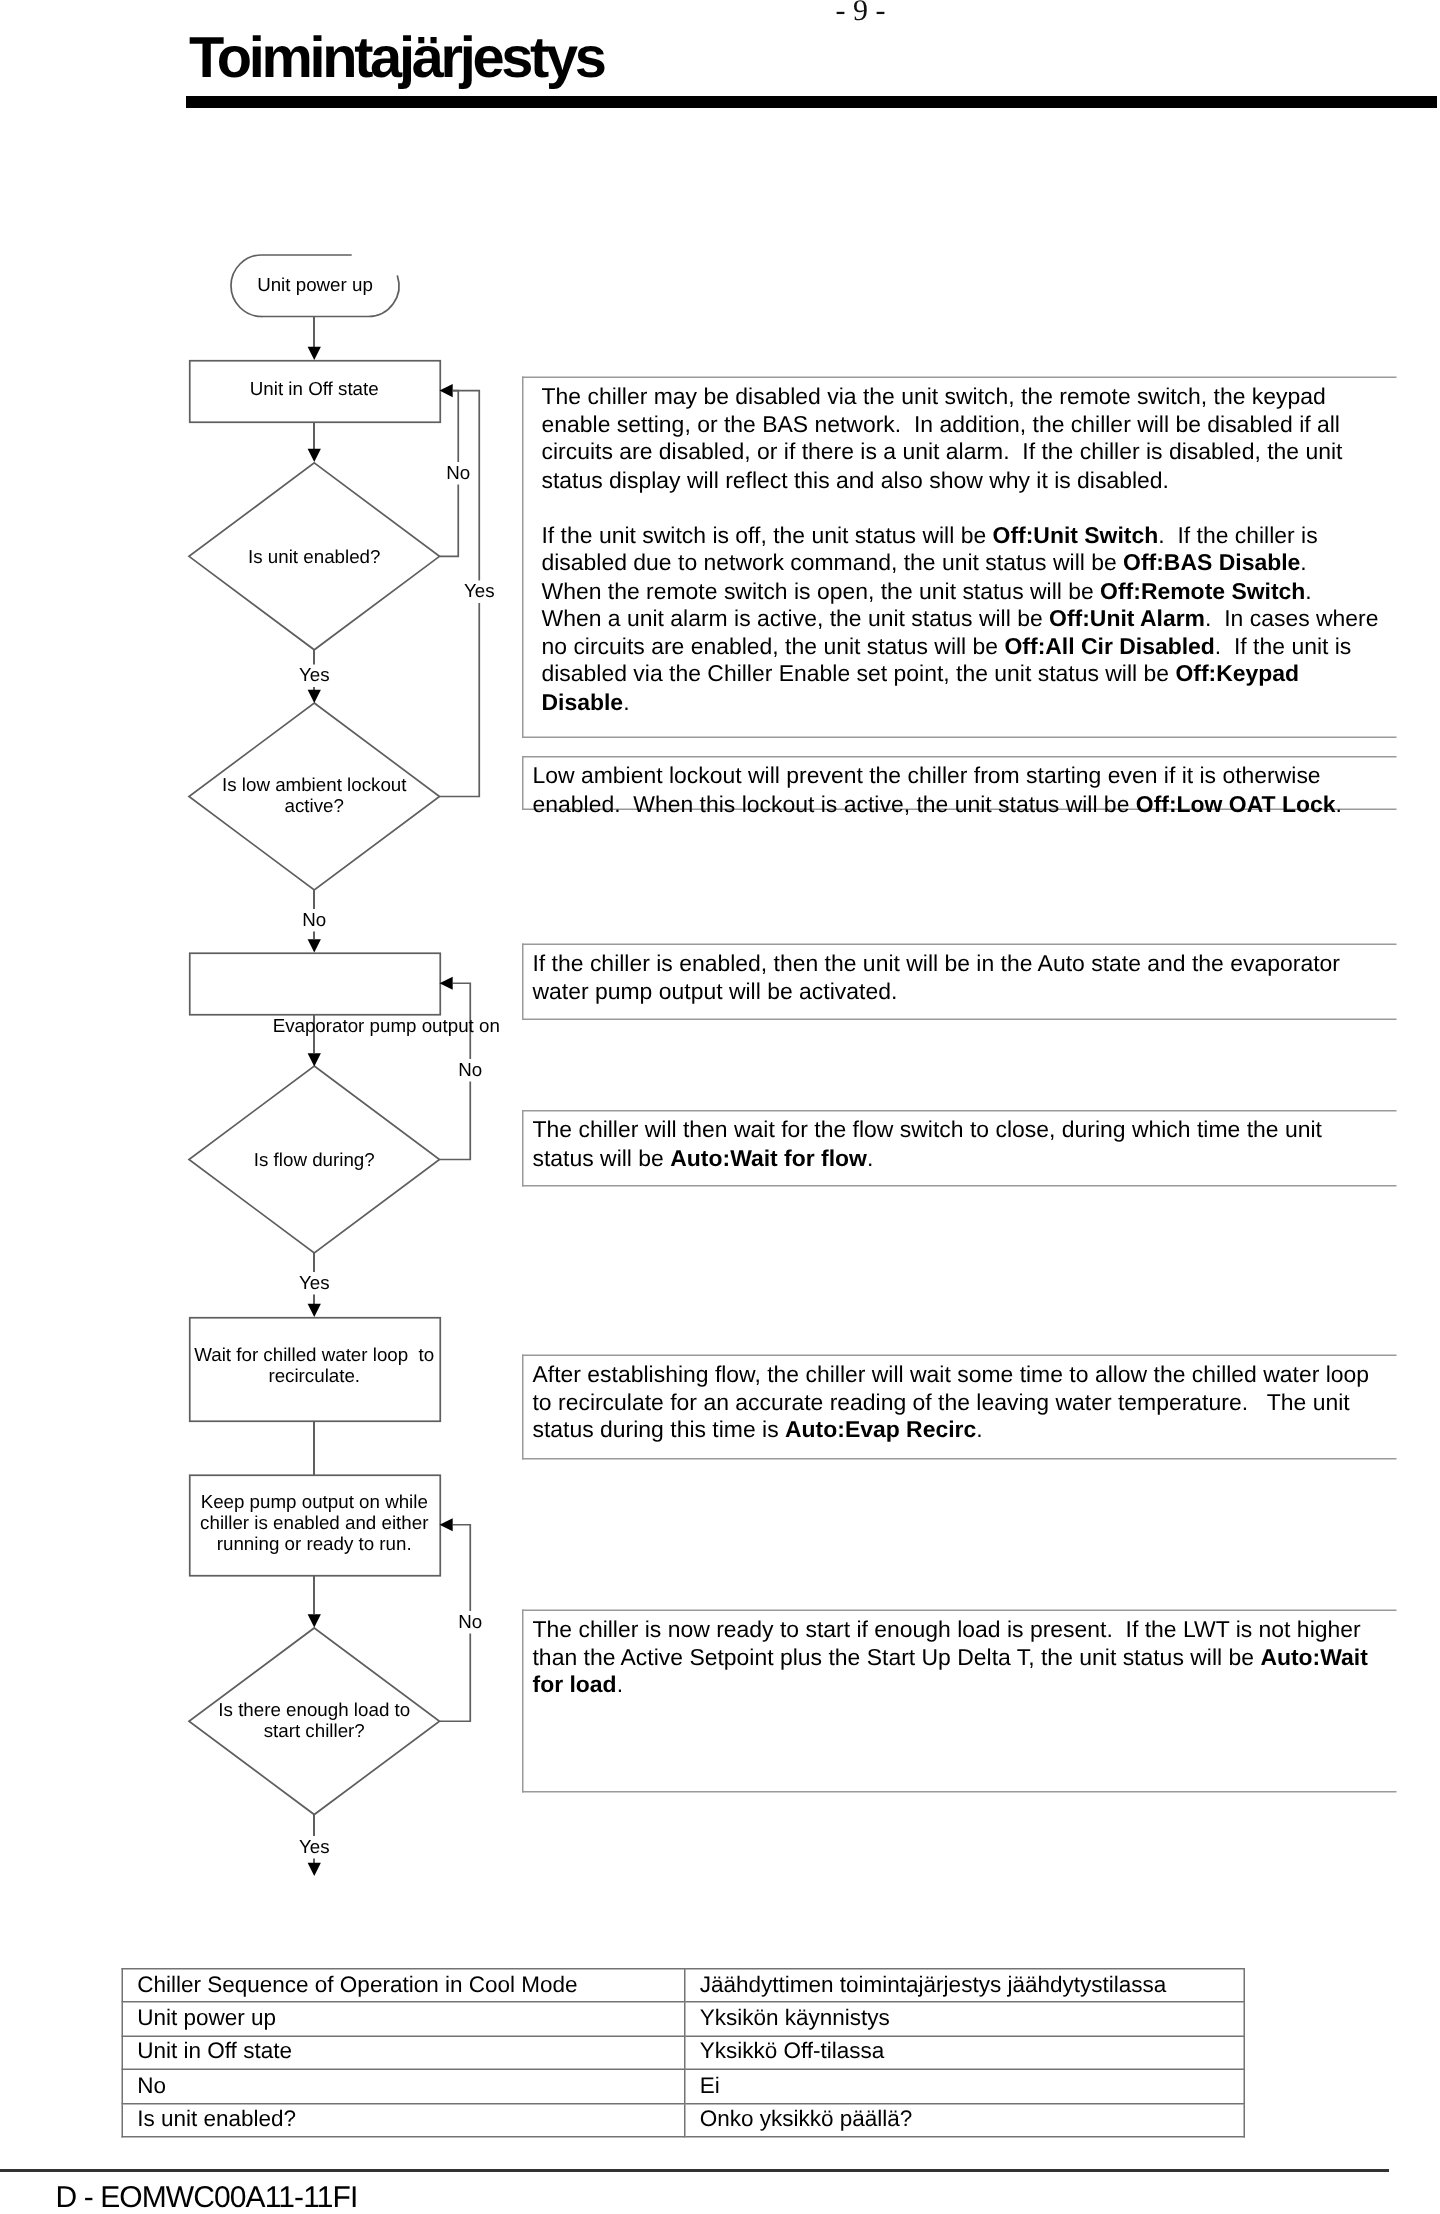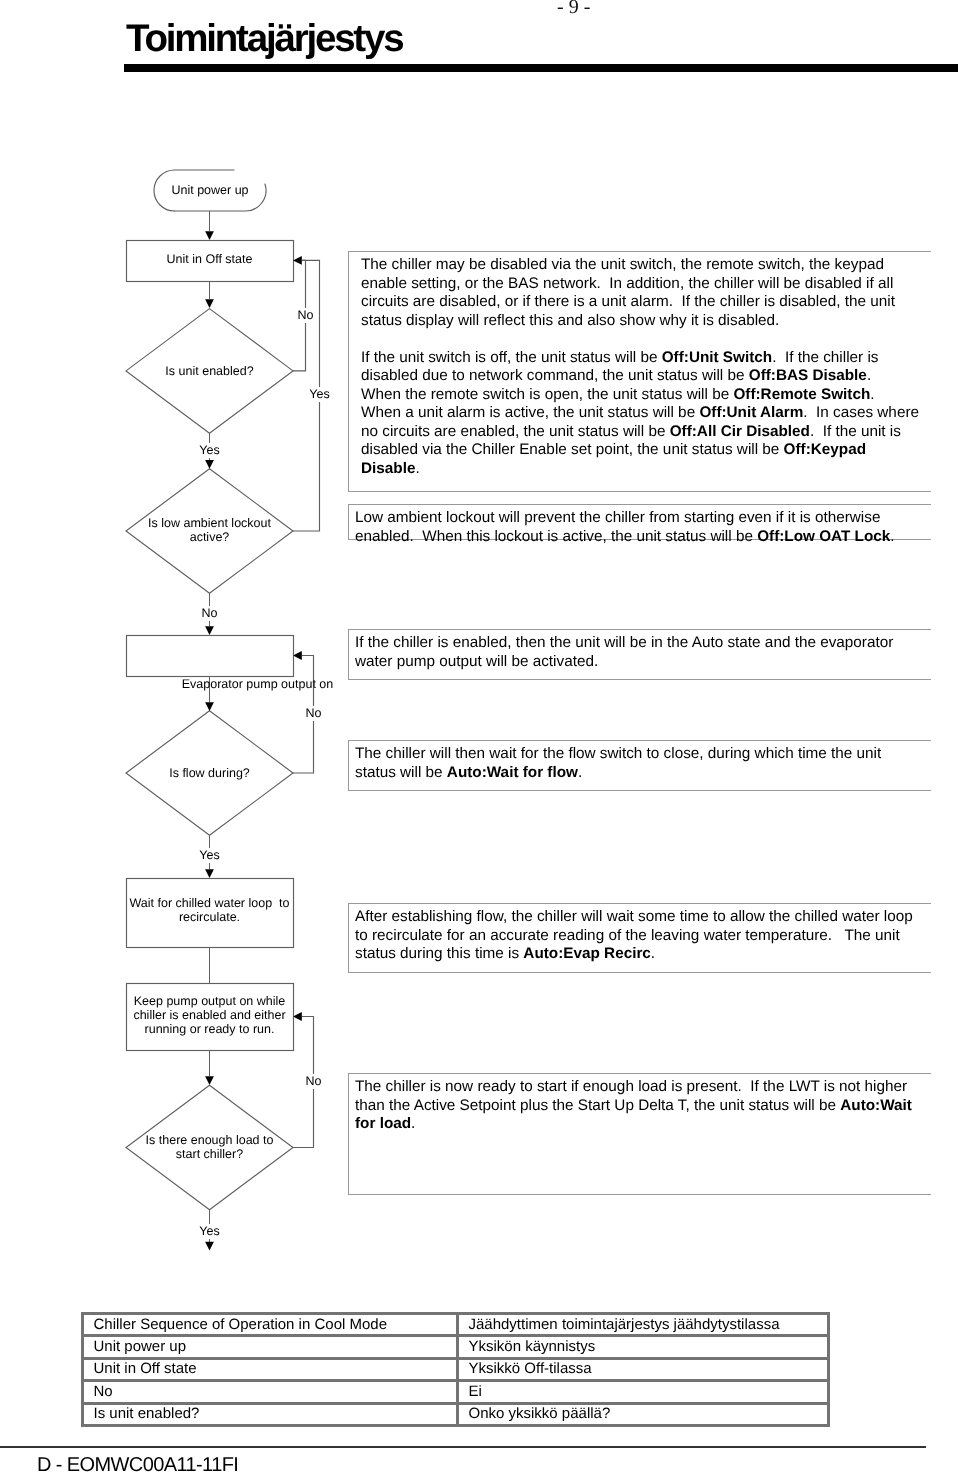--- a/index.html
+++ b/index.html
@@ -30,21 +30,21 @@
   .note{border:1px solid #999;border-right:none;background:#fff;
         font-size:15.3px;line-height:18.5px;
         box-sizing:border-box;color:#000;padding:4px 12px 4px 6px;}
   .note p{margin:0;}
   .note p.gap{margin-top:18.5px;}
   .note b{font-weight:bold;}
 
   
   #gloss{left:81px;top:1312px;width:749px;border-collapse:collapse;
          table-layout:fixed;}
-  #gloss td{border:3px solid #737373;height:22.4px;font-size:15px;
+  #gloss td{border:1px solid #737373;height:22.4px;font-size:15px;
             padding:0 0 0 9.5px;vertical-align:middle;line-height:16px;}
   #gloss td.c1{width:375px;box-sizing:border-box;}
   #gloss td{box-sizing:border-box;}
 
   
   #rule-bot{left:0;top:1446px;width:926px;height:1.6px;background:#333;}
   #footer-text{left:37px;top:1454px;font-size:20px;letter-spacing:-0.6px;white-space:pre;line-height:normal;}
 </style>
 </head>
 <body>

